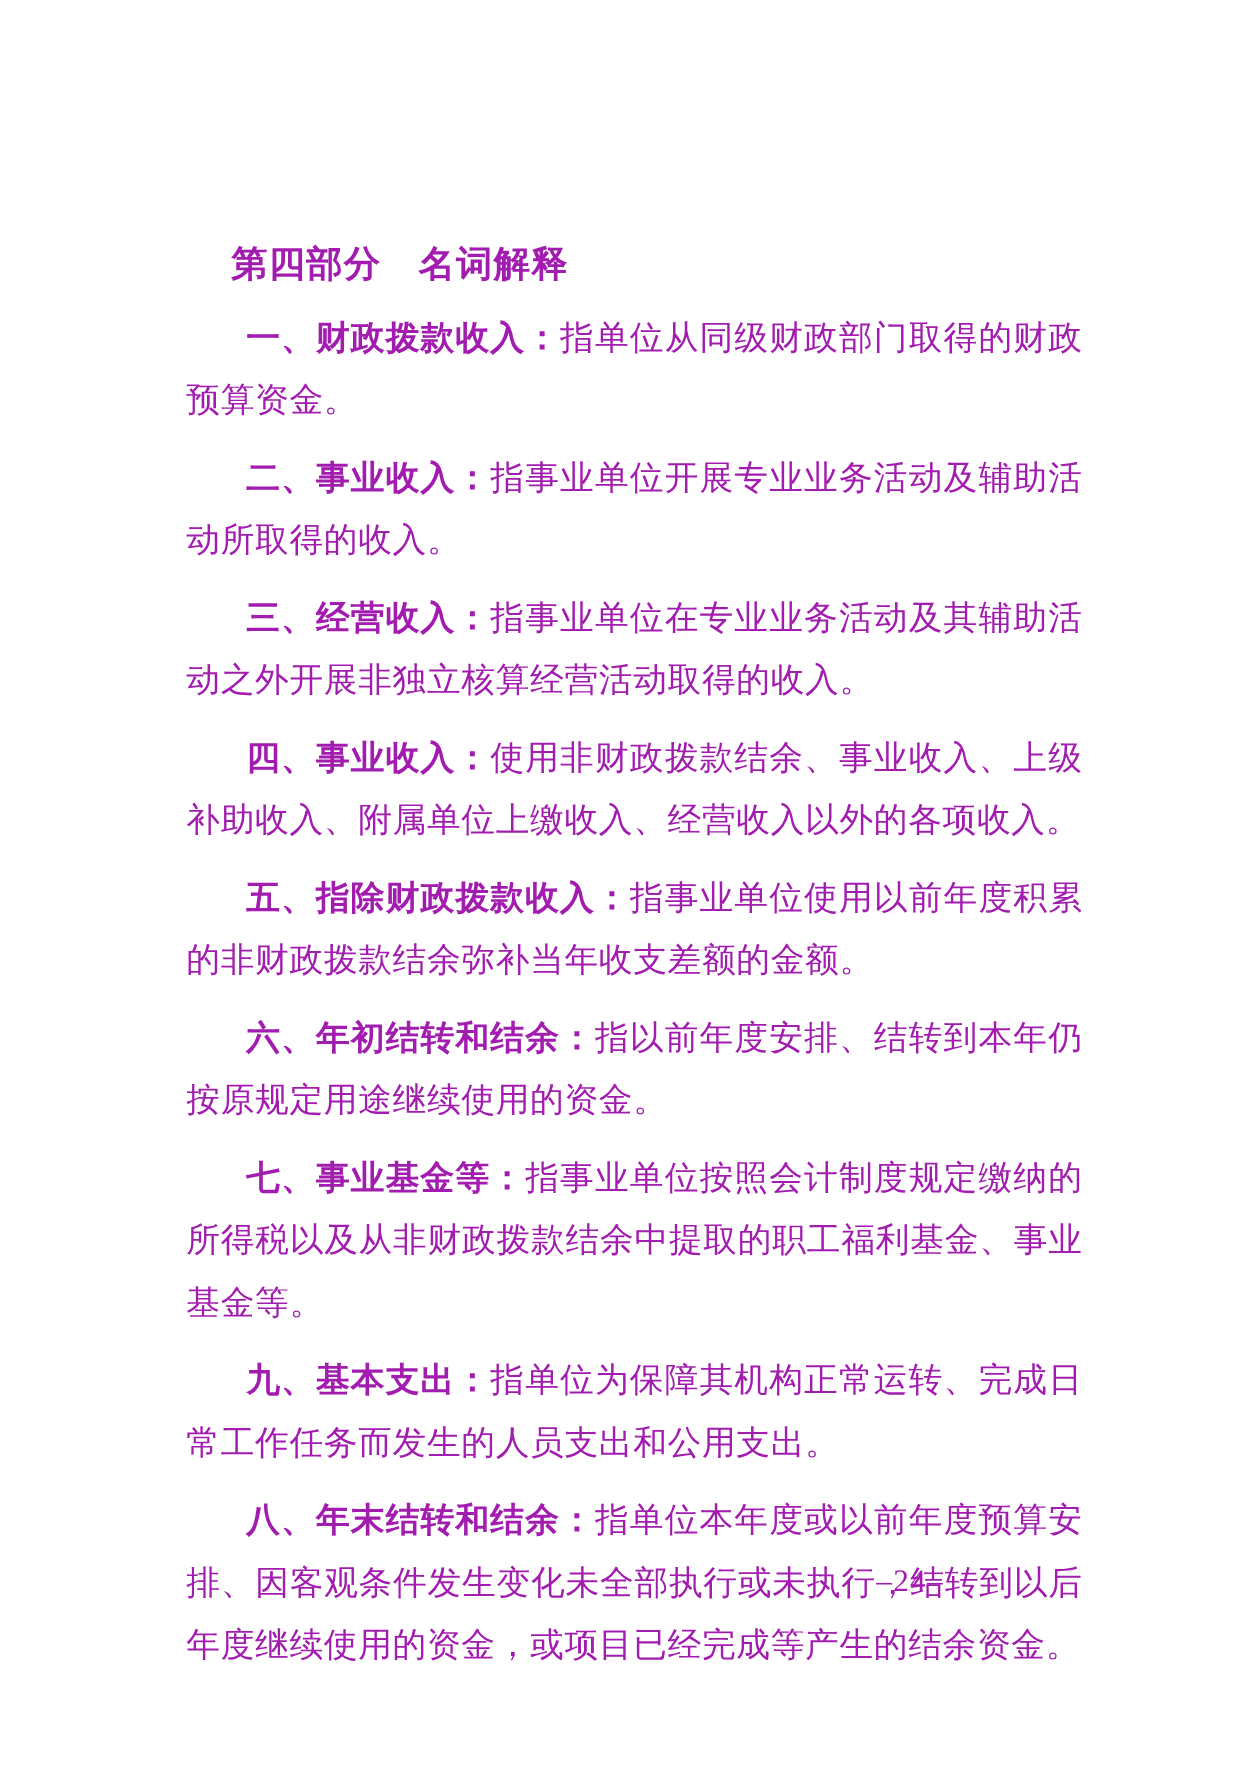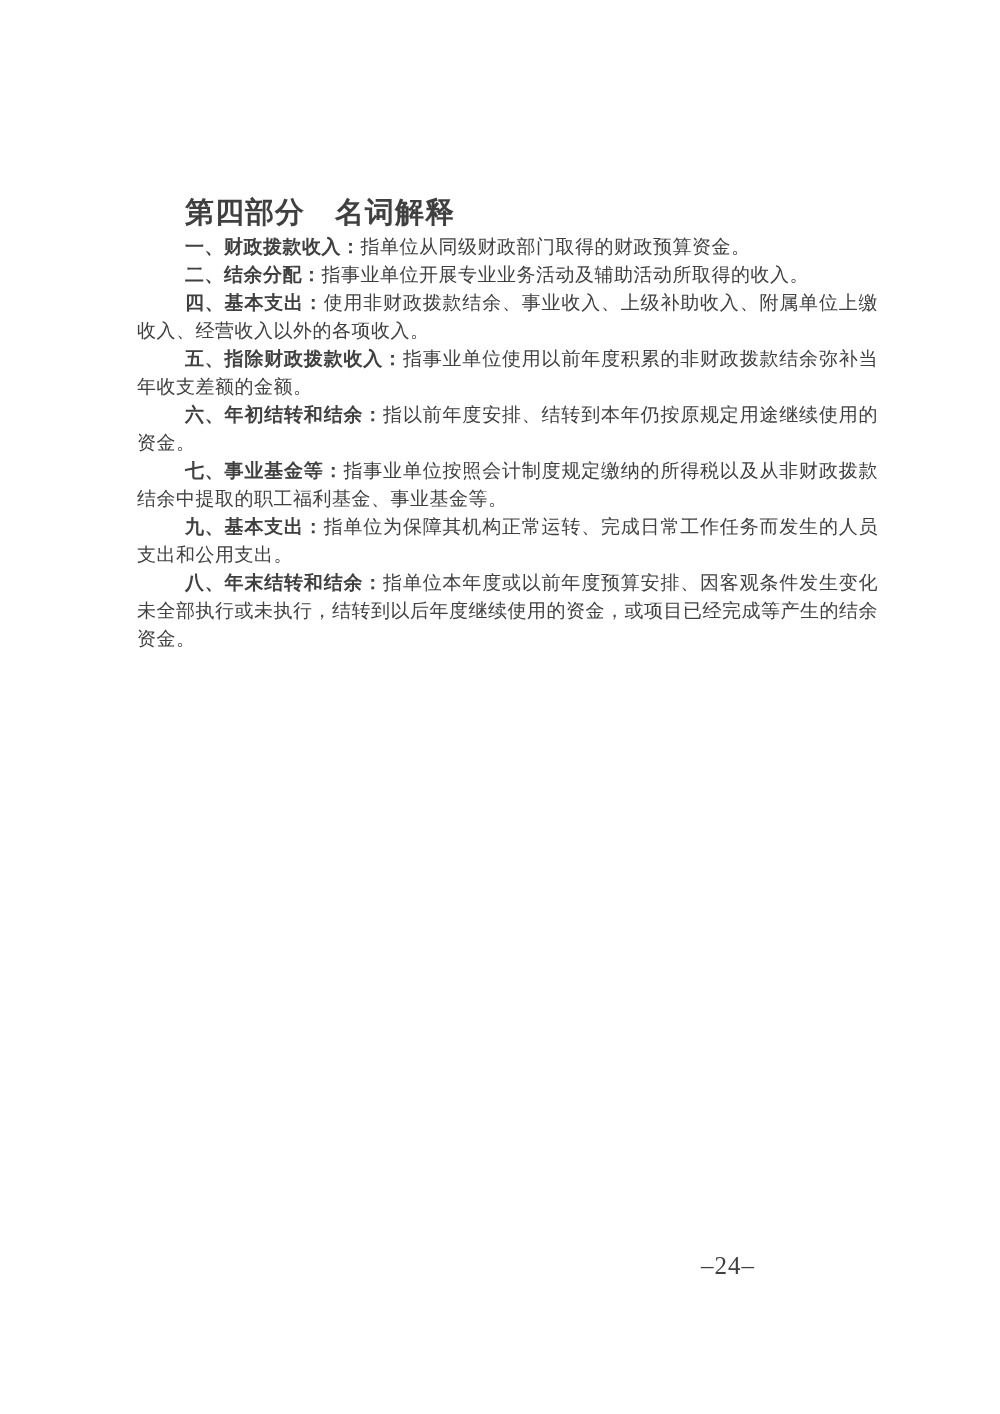--- a/index.html
+++ b/index.html
@@ -5,21 +5,21 @@
   html, body {
     margin: 0;
     padding: 0;
     background: #ffffff;
   }
   .page {
     position: relative;
     width: 881px;
     height: 1414px;
     background: #ffffff;
-    color: #404040;
+    color: #a21caf;
     font-family: "Liberation Serif", "DejaVu Serif", serif;
     overflow: hidden;
     box-sizing: border-box;
   }
   .content {
     position: absolute;
     left: 137px;
     top: 191px;
     width: 741px;
   }
@@ -27,23 +27,23 @@
     margin: 0;
     font-family: "Liberation Sans", "DejaVu Sans", sans-serif;
     font-weight: bold;
     font-size: 29px;
     line-height: 42px;
     text-indent: 48px;
     letter-spacing: 1px;
     white-space: nowrap;
   }
   .para {
-    margin: 0;
-    font-size: 19px;
-    line-height: 28px;
+    margin: 12px;
+    font-size: 27px;
+    line-height: 50px;
     text-align: justify;
     text-indent: 48px;
     letter-spacing: 0.5px;
   }
   .term {
     font-weight: bold;
   }
   .page-number {
     position: absolute;
     right: 126px;
@@ -56,24 +56,25 @@
 </style>
 </head>
 <body>
 
 <div class="page">
   <div class="content">
     <p class="heading">第四部分　名词解释</p>
 
     <p class="para"><strong class="term">一、财政拨款收入：</strong><span>指单位从同级财政部门取得的财政预算资金。</span></p>
 
-    <p class="para"><strong class="term">二、结余分配：</strong><span>指事业单位开展专业业务活动及辅助活动所取得的收入。</span></p>
+    <p class="para"><strong class="term">二、事业收入：</strong><span>指事业单位开展专业业务活动及辅助活动所取得的收入。</span></p>
 
+    <p class="para"><strong class="term">三、经营收入：</strong><span>指事业单位在专业业务活动及其辅助活动之外开展非独立核算经营活动取得的收入。</span></p>
 
-    <p class="para"><strong class="term">四、基本支出：</strong><span>使用非财政拨款结余、事业收入、上级补助收入、附属单位上缴收入、经营收入以外的各项收入。</span></p>
+    <p class="para"><strong class="term">四、事业收入：</strong><span>使用非财政拨款结余、事业收入、上级补助收入、附属单位上缴收入、经营收入以外的各项收入。</span></p>
 
     <p class="para"><strong class="term">五、指除财政拨款收入：</strong><span>指事业单位使用以前年度积累的非财政拨款结余弥补当年收支差额的金额。</span></p>
 
     <p class="para"><strong class="term">六、年初结转和结余：</strong><span>指以前年度安排、结转到本年仍按原规定用途继续使用的资金。</span></p>
 
     <p class="para"><strong class="term">七、事业基金等：</strong><span>指事业单位按照会计制度规定缴纳的所得税以及从非财政拨款结余中提取的职工福利基金、事业基金等。</span></p>
 
     <p class="para"><strong class="term">九、基本支出：</strong><span>指单位为保障其机构正常运转、完成日常工作任务而发生的人员支出和公用支出。</span></p>
 
     <p class="para"><strong class="term">八、年末结转和结余：</strong><span>指单位本年度或以前年度预算安排、因客观条件发生变化未全部执行或未执行，结转到以后年度继续使用的资金，或项目已经完成等产生的结余资金。</span></p>

